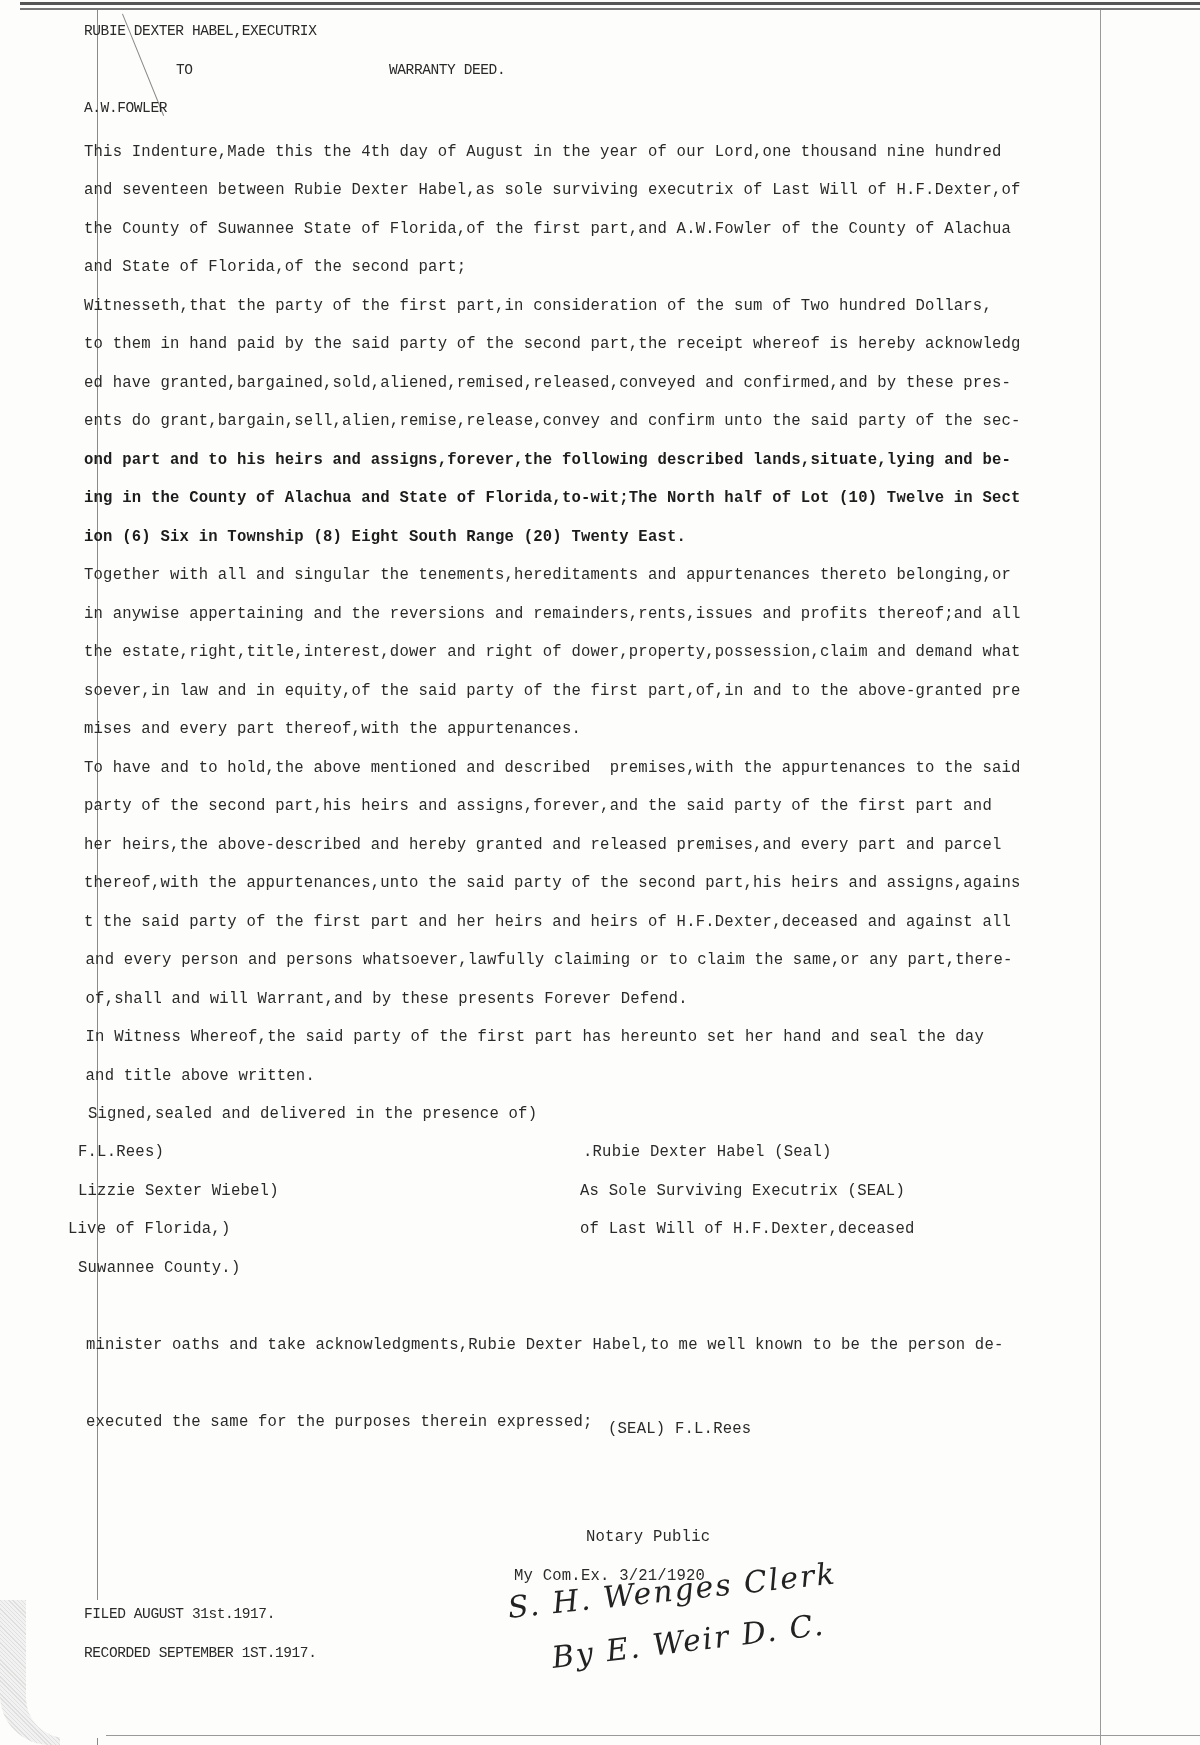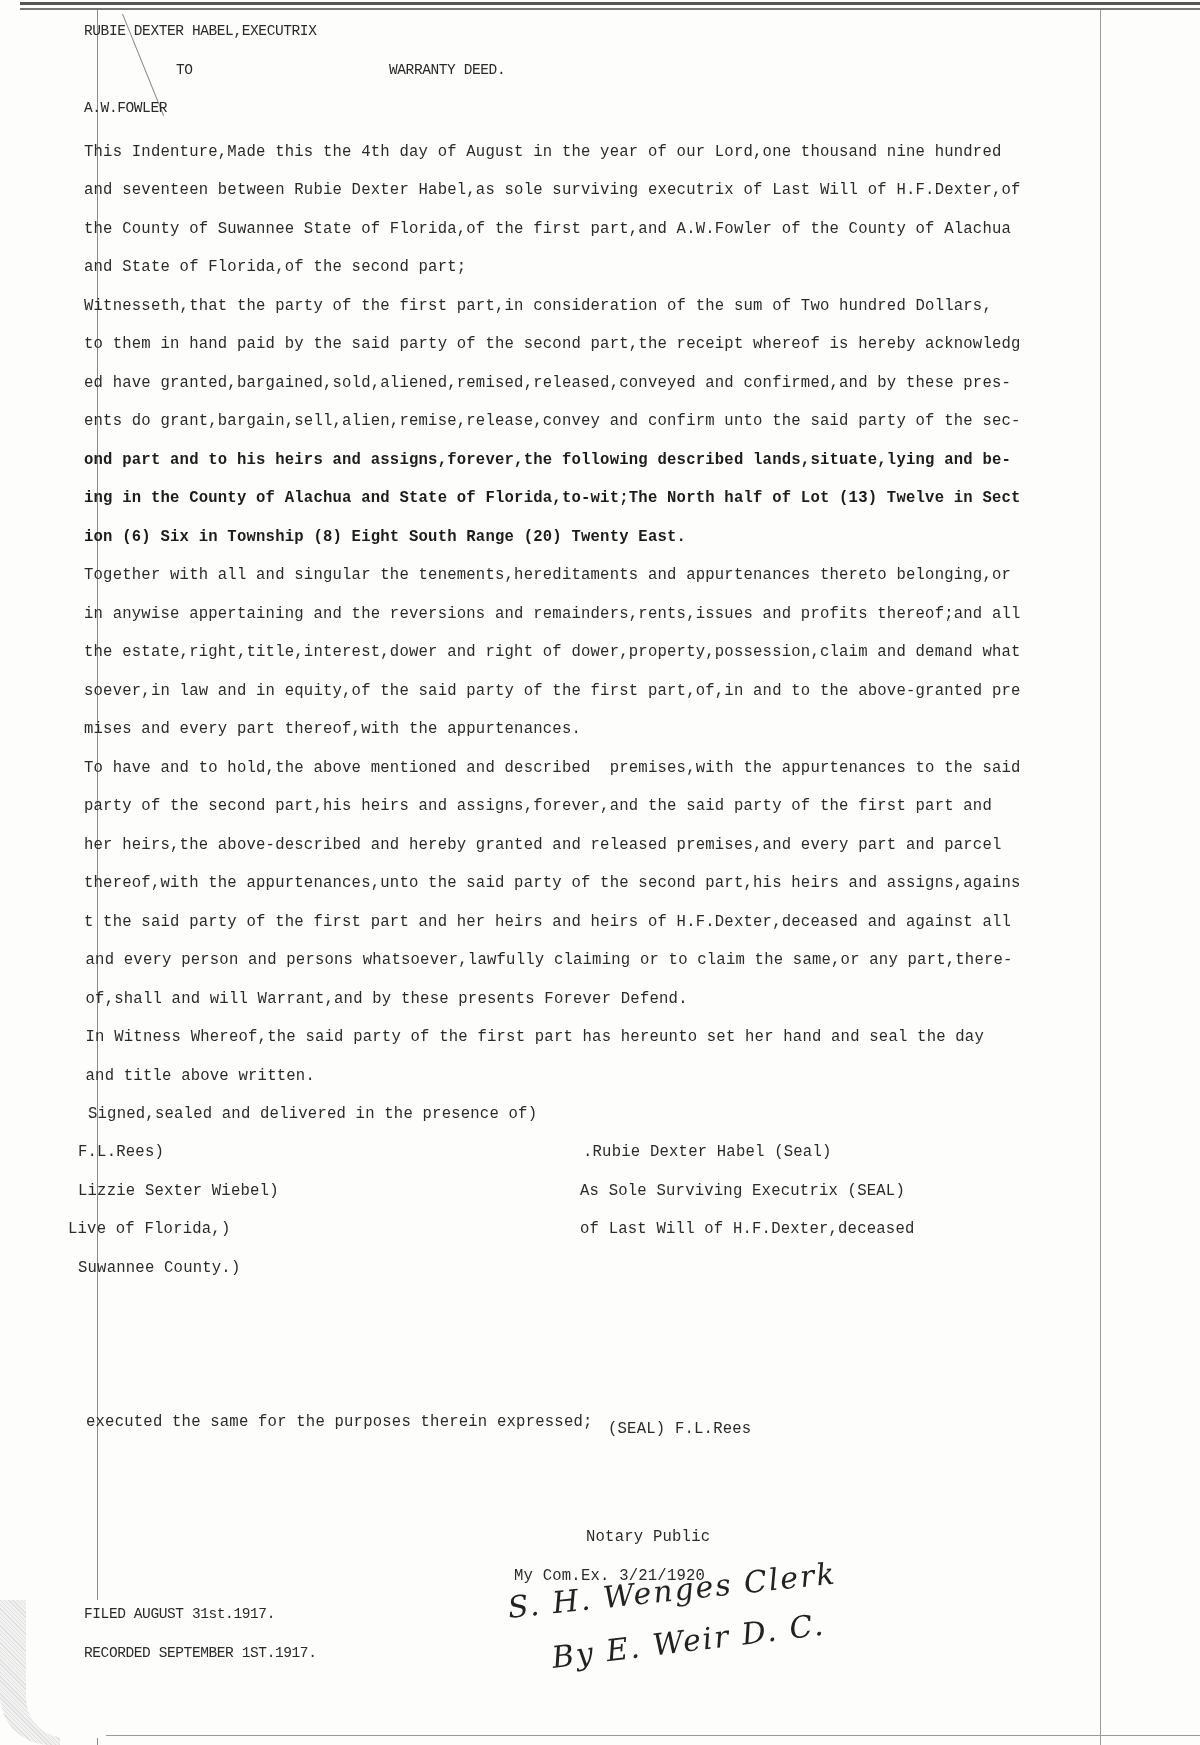--- a/index.html
+++ b/index.html
@@ -61,21 +61,21 @@
   <div>
     <div class="line" style="left:84px;top:143px">This Indenture,Made this the 4th day of August in the year of our Lord,one thousand nine hundred</div>
     <div class="line" style="left:84px;top:181px">and seventeen between Rubie Dexter Habel,as sole surviving executrix of Last Will of H.F.Dexter,of</div>
     <div class="line" style="left:84px;top:220px">the County of Suwannee State of Florida,of the first part,and A.W.Fowler of the County of Alachua</div>
     <div class="line" style="left:84px;top:258px">and State of Florida,of the second part;</div>
     <div class="line" style="left:84px;top:297px">Witnesseth,that the party of the first part,in consideration of the sum of Two hundred Dollars,</div>
     <div class="line" style="left:84px;top:335px">to them in hand paid by the said party of the second part,the receipt whereof is hereby acknowledg</div>
     <div class="line" style="left:84px;top:374px">ed have granted,bargained,sold,aliened,remised,released,conveyed and confirmed,and by these pres-</div>
     <div class="line" style="left:84px;top:412px">ents do grant,bargain,sell,alien,remise,release,convey and confirm unto the said party of the sec-</div>
     <div class="line bold" style="left:84px;top:451px">ond part and to his heirs and assigns,forever,the following described lands,situate,lying and be-</div>
-    <div class="line bold" style="left:84px;top:489px">ing in the County of Alachua and State of Florida,to-wit;The North half of Lot (13) Twelve in Sect</div>
+    <div class="line bold" style="left:84px;top:489px">ing in the County of Alachua and State of Florida,to-wit;The North half of Lot (10) Twelve in Sect</div>
     <div class="line bold" style="left:84px;top:528px">ion (6) Six in Township (8) Eight South Range (20) Twenty East.</div>
     <div class="line" style="left:84px;top:566px">Together with all and singular the tenements,hereditaments and appurtenances thereto belonging,or</div>
     <div class="line" style="left:84px;top:605px">in anywise appertaining and the reversions and remainders,rents,issues and profits thereof;and all</div>
     <div class="line" style="left:84px;top:643px">the estate,right,title,interest,dower and right of dower,property,possession,claim and demand what</div>
     <div class="line" style="left:84px;top:682px">soever,in law and in equity,of the said party of the first part,of,in and to the above-granted pre</div>
     <div class="line" style="left:84px;top:720px">mises and every part thereof,with the appurtenances.</div>
     <div class="line" style="left:84px;top:759px">To have and to hold,the above mentioned and described  premises,with the appurtenances to the said</div>
     <div class="line" style="left:84px;top:797px">party of the second part,his heirs and assigns,forever,and the said party of the first part and</div>
     <div class="line" style="left:84px;top:836px">her heirs,the above-described and hereby granted and released premises,and every part and parcel</div>
     <div class="line" style="left:84px;top:874px">thereof,with the appurtenances,unto the said party of the second part,his heirs and assigns,agains</div>
@@ -88,20 +88,21 @@
 
   <div class="line" style="left:88px;top:1105px">Signed,sealed and delivered in the presence of)</div>
   <div class="line" style="left:78px;top:1143px">F.L.Rees)</div>
   <div class="line" style="left:78px;top:1182px">Lizzie Sexter Wiebel)</div>
   <div class="line" style="left:583px;top:1143px">.Rubie Dexter Habel (Seal)</div>
   <div class="line" style="left:580px;top:1182px">As Sole Surviving Executrix (SEAL)</div>
   <div class="line" style="left:580px;top:1220px">of Last Will of H.F.Dexter,deceased</div>
 
   <div class="line" style="left:68px;top:1220px">Live of Florida,)</div>
   <div class="line" style="left:78px;top:1259px">Suwannee County.)</div>
+  <div class="line" style="left:86px;top:1336px">minister oaths and take acknowledgments,Rubie Dexter Habel,to me well known to be the person de-</div>
   <div class="line" style="left:86px;top:1413px">executed the same for the purposes therein expressed;</div>
 
   <div class="line" style="left:608px;top:1420px">(SEAL) F.L.Rees</div>
   <div class="line" style="left:586px;top:1528px">Notary Public</div>
   <div class="line" style="left:514px;top:1567px">My Com.Ex. 3/21/1920</div>
 
   <div class="line caps" style="left:84px;top:1605px">FILED AUGUST 31st.1917.</div>
   <div class="line caps" style="left:84px;top:1644px">RECORDED SEPTEMBER 1ST.1917.</div>
 
   <div class="hand" style="left:508px;top:1590px;transform:rotate(-6deg);transform-origin:left center">S. H. Wenges Clerk</div>

